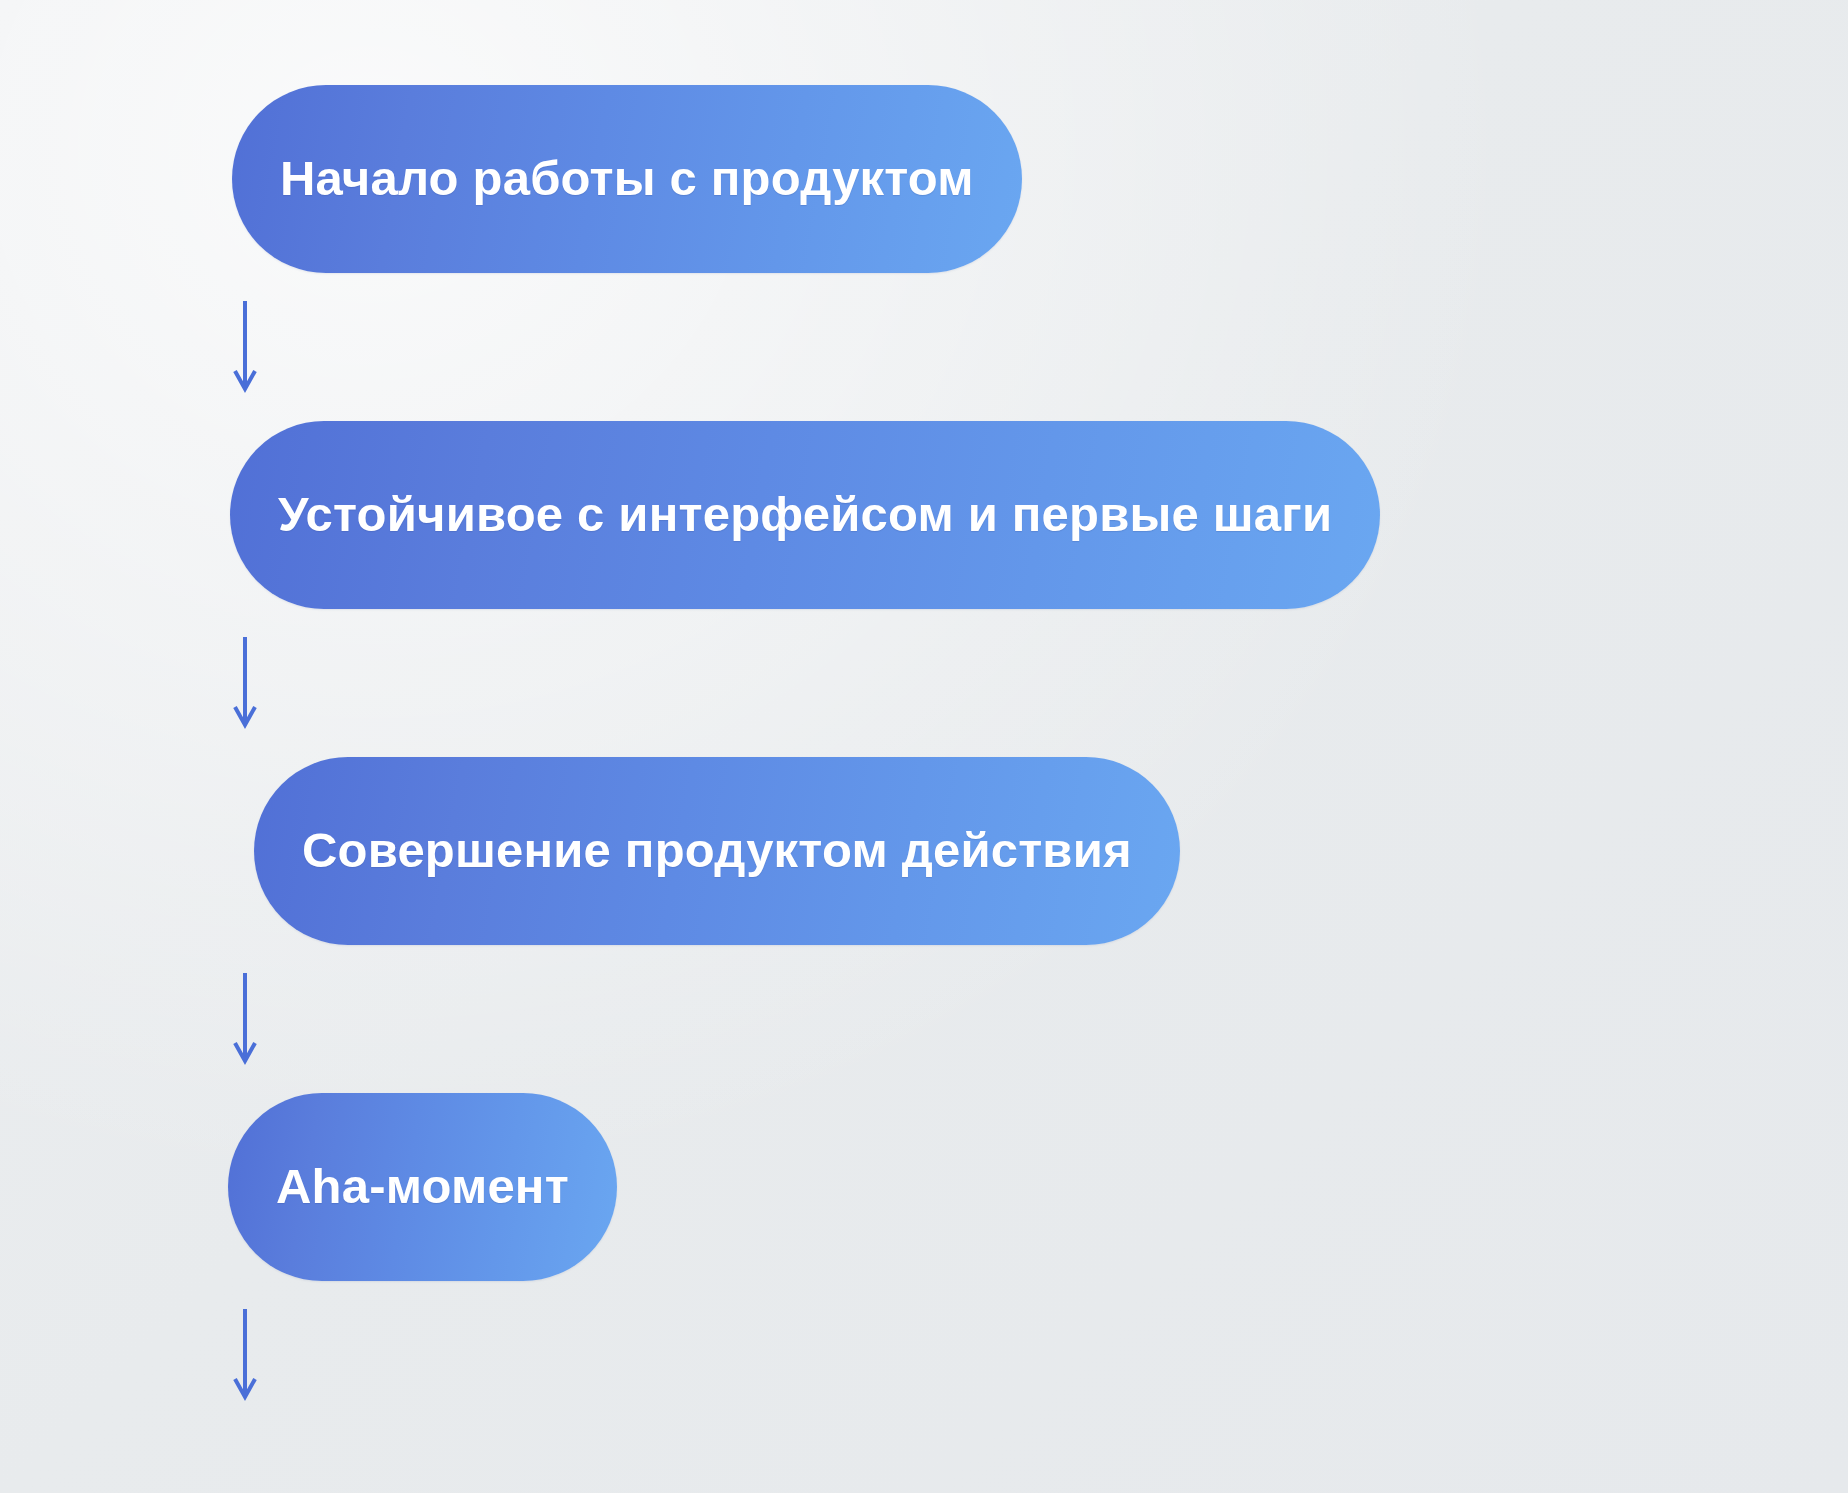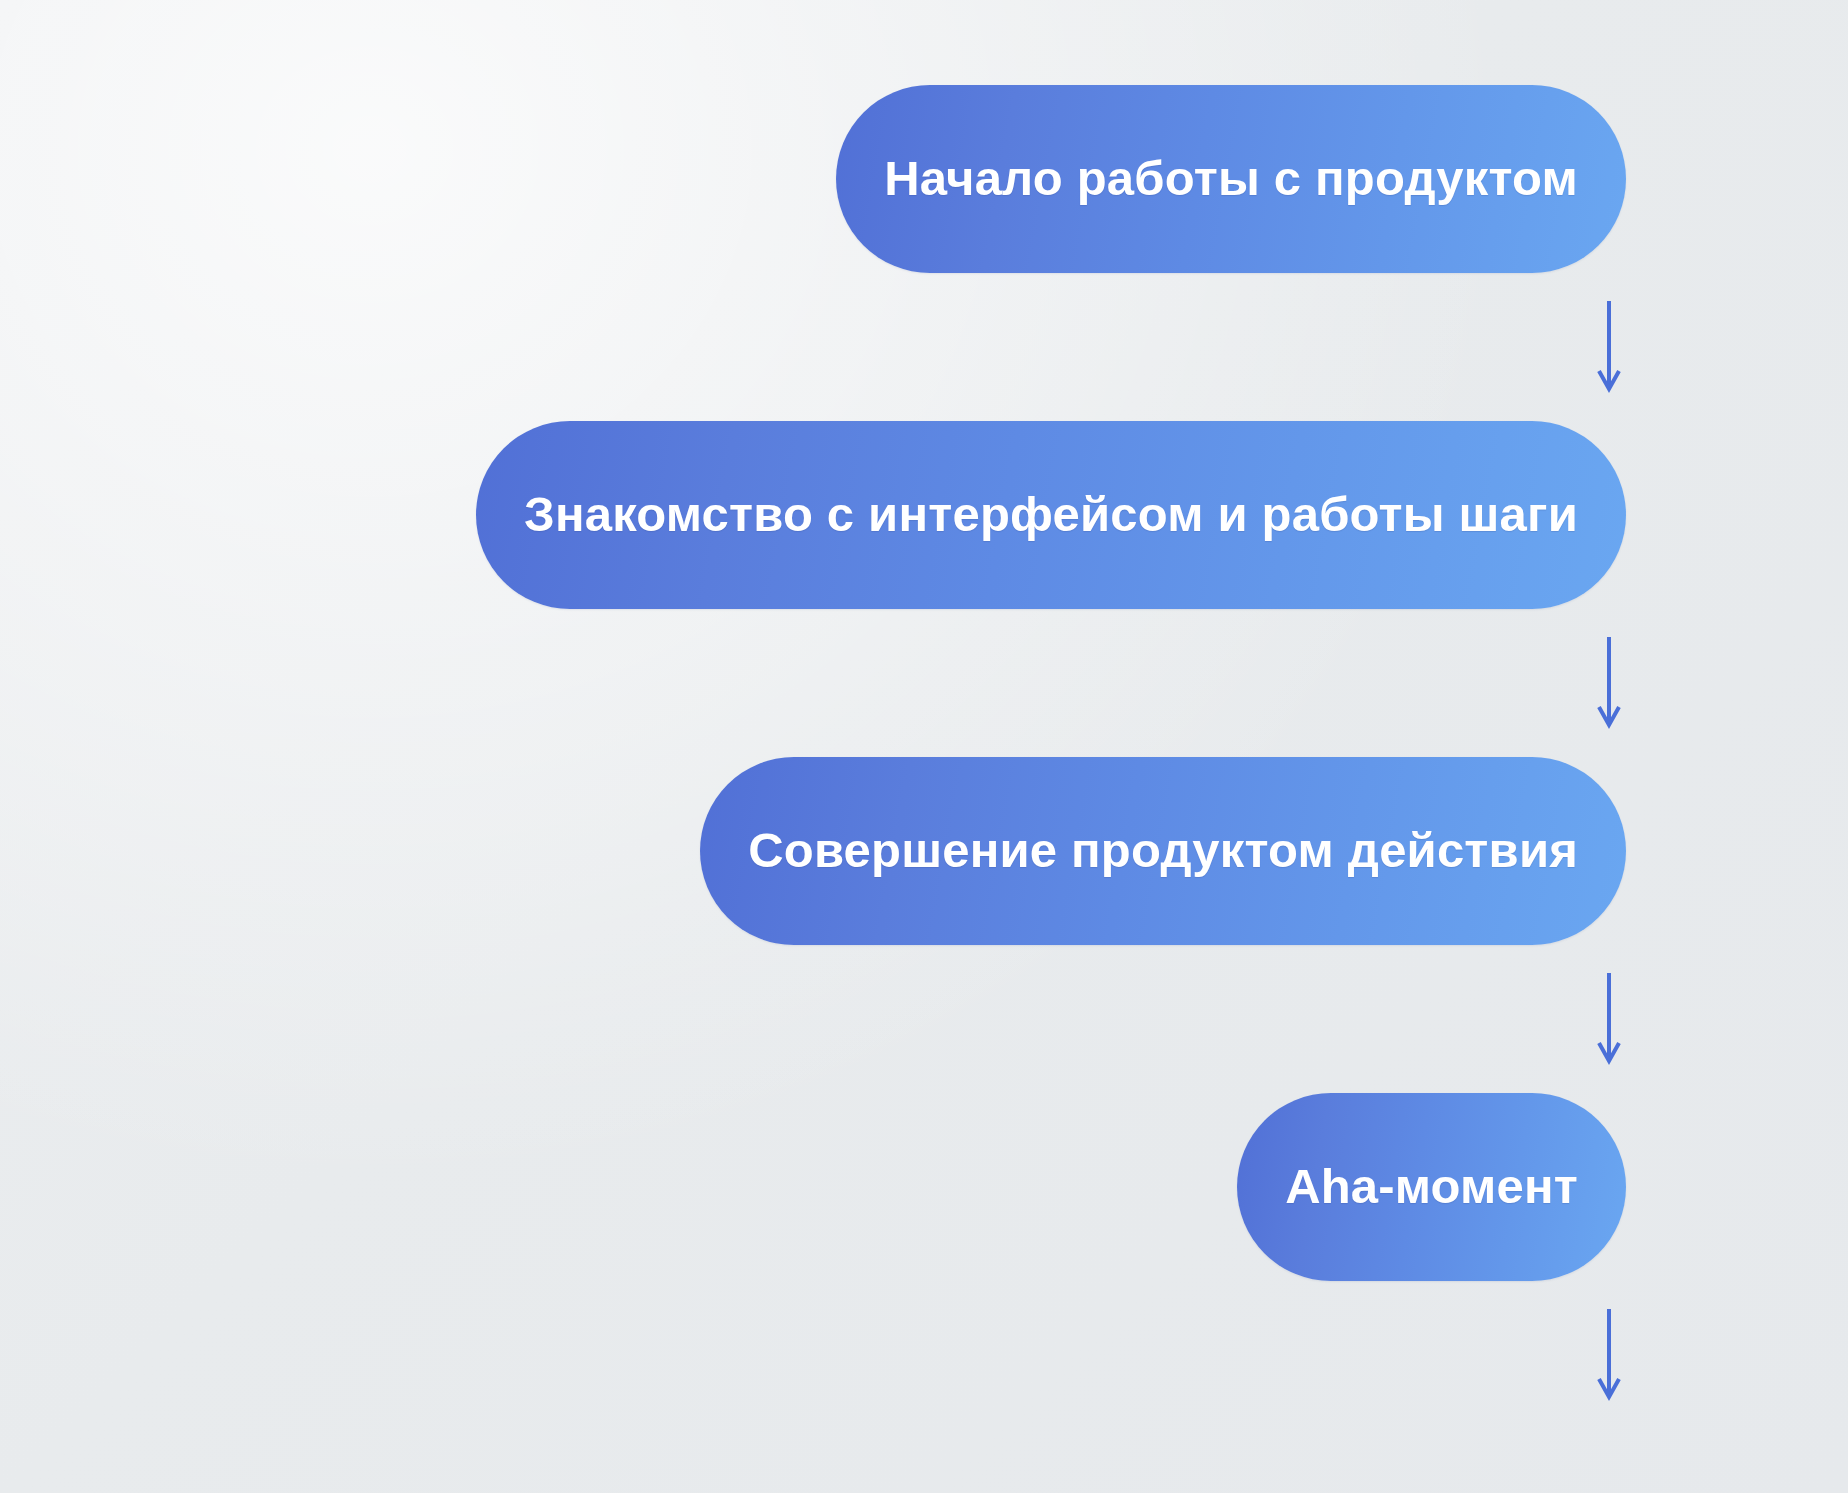--- a/index.html
+++ b/index.html
@@ -26,21 +26,21 @@
   }
 
   .flow {
     position: absolute;
     left: 228px;
     top: 85px;
     width: 1398px;
     height: 1328px;
     display: flex;
     flex-direction: column;
-    align-items: flex-end;
+    align-items: flex-start;
     gap: 28px;
   }
 
   .node {
     position: relative;
     height: 188px;
     border-radius: 94px;
     background: linear-gradient(100deg, #5170d6 0%, #5a7ddc 22%, #5e8ae4 46%, #6397ea 70%, #6aa7f1 100%);
     display: flex;
     align-items: center;
@@ -91,21 +91,21 @@
     </div>
 
     <div class="connector">
       <svg width="34" height="92" viewBox="0 0 34 92" aria-hidden="true">
         <line x1="17" y1="0" x2="17" y2="86" stroke="#4a6fd8" stroke-width="4"></line>
         <polyline points="7,70 17,88 27,70" fill="none" stroke="#4a6fd8" stroke-width="4" stroke-linecap="butt" stroke-linejoin="miter"></polyline>
       </svg>
     </div>
 
     <div class="node node-2">
-      <span class="node-label">Знакомство с интерфейсом и работы шаги</span>
+      <span class="node-label">Устойчивое с интерфейсом и первые шаги</span>
     </div>
 
     <div class="connector">
       <svg width="34" height="92" viewBox="0 0 34 92" aria-hidden="true">
         <line x1="17" y1="0" x2="17" y2="86" stroke="#4a6fd8" stroke-width="4"></line>
         <polyline points="7,70 17,88 27,70" fill="none" stroke="#4a6fd8" stroke-width="4" stroke-linecap="butt" stroke-linejoin="miter"></polyline>
       </svg>
     </div>
 
     <div class="node node-3">

